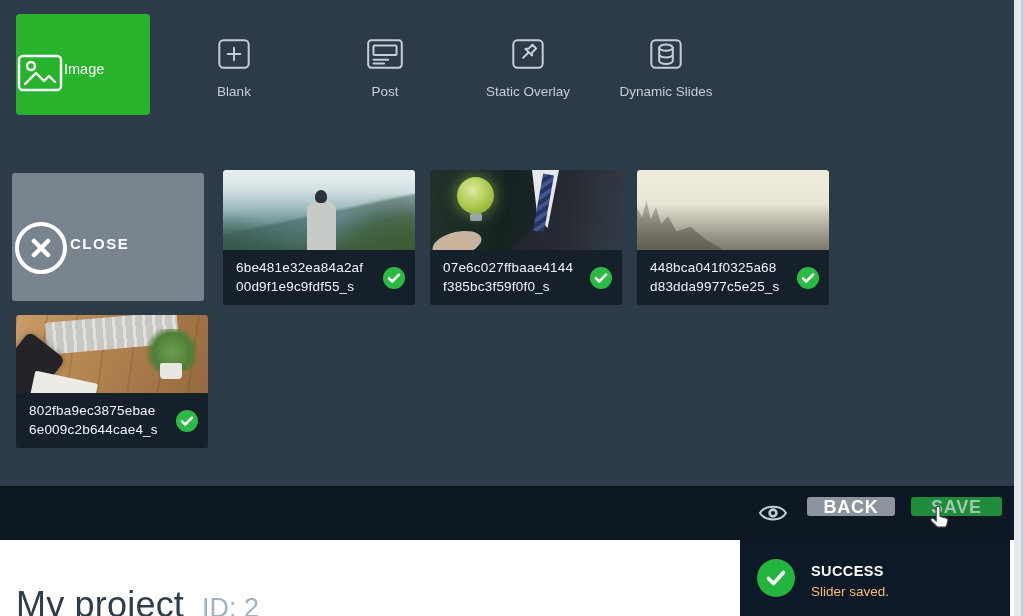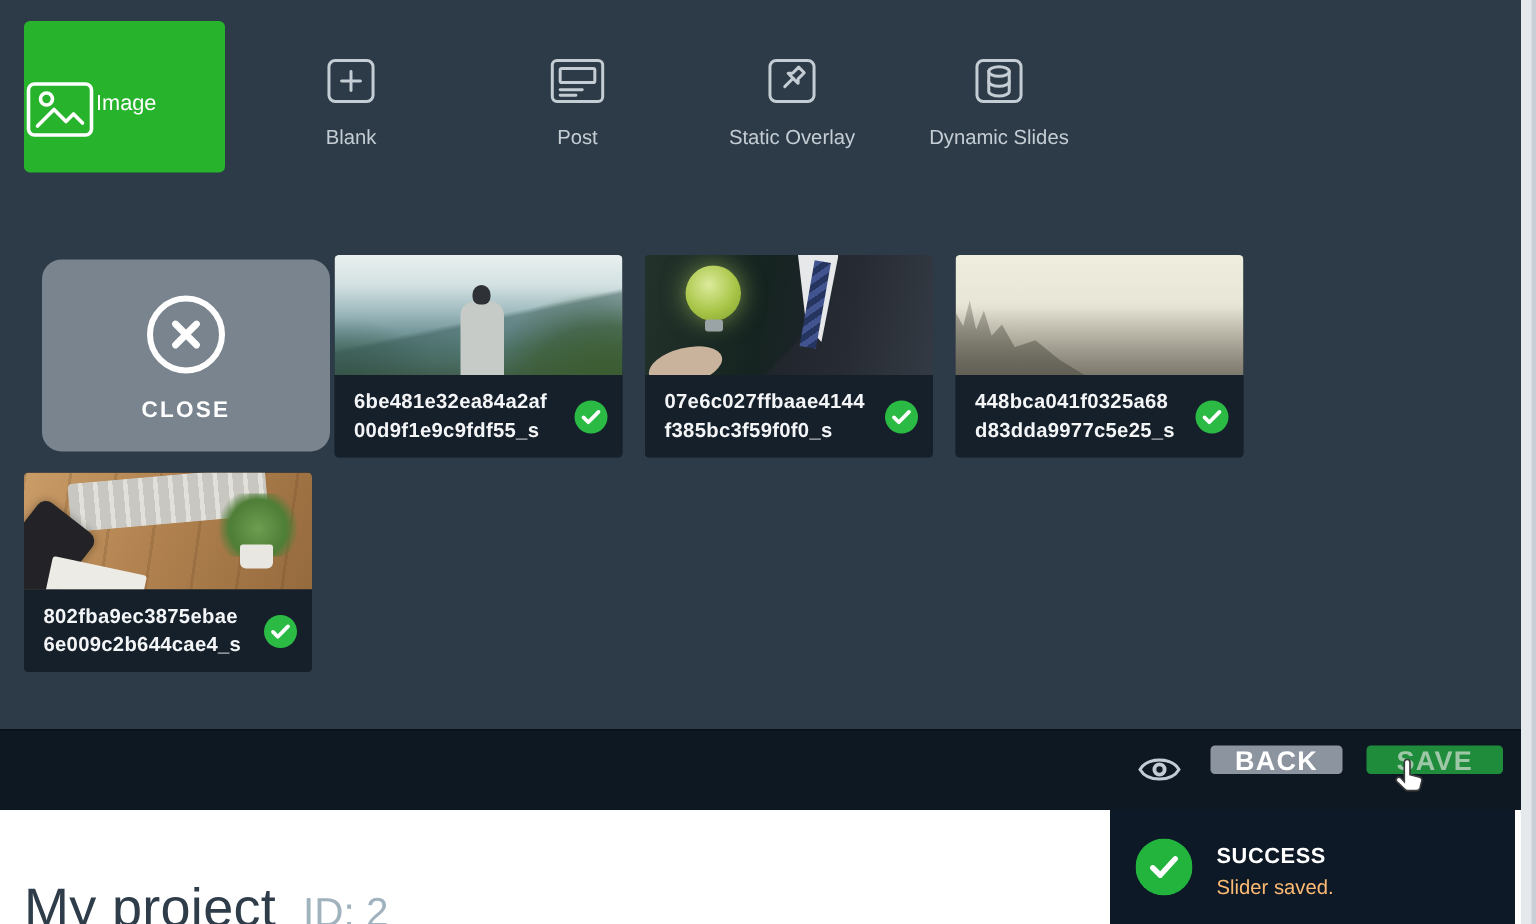--- a/index.html
+++ b/index.html
@@ -11,30 +11,30 @@
 
   
   .tab-active { position:absolute; left:16px; top:14px; width:134px; height:101px;
     background:#27b42c; border-radius:4px; display:flex; flex-direction:row; align-items:center; cursor:pointer; }
   .tab-active svg { margin-top:17px; }
   .tab-active .tab-label { color:#ffffff; font-size:14.5px; margin-top:8px; }
   .tab { position:absolute; top:33px; width:130px; display:flex; flex-direction:column; align-items:center; cursor:pointer; }
   .tab .tab-label { color:#c5cdd4; font-size:13.5px; margin-top:9px; white-space:nowrap; }
 
   
-  .close-tile { position:absolute; left:28px; top:173px; width:192px; height:128px; background:#79848f;
-    border-radius:13px; display:flex; flex-direction:column; align-items:center; cursor:pointer; }
+  .close-tile { position:absolute; left:12px; top:173px; width:192px; height:128px; background:#79848f;
+    border-radius:3px; display:flex; flex-direction:row; align-items:center; cursor:pointer; }
   .close-tile svg { margin-top:21px; }
   .close-label { color:#ffffff; font-weight:bold; font-size:15px; letter-spacing:1.5px; margin-top:13px; }
 
   .card { position:absolute; width:192px; border-radius:3px; overflow:hidden; cursor:pointer; background:#16202b; }
   .thumb { position:relative; width:192px; overflow:hidden; }
   .thumb > div { position:absolute; }
   .caption { position:relative; background:#16202b; padding:8px 40px 9px 13px; }
-  .caption .line { color:#f3f5f7; font-size:13.5px; font-weight:bold; line-height:19px; letter-spacing:.2px; white-space:nowrap; }
+  .caption .line { color:#f3f5f7; font-size:13.5px; font-weight:normal; line-height:19px; letter-spacing:.2px; white-space:nowrap; }
   .badge { position:absolute; right:9px; top:50%; margin-top:-12px; width:24px; height:24px; }
 
   
   .sc-mountain { background:linear-gradient(180deg,#e9f0ef 0%,#d3e1e2 25%,#a4bfc3 45%,#7a9ca0 62%,#587e78 78%,#415f50 100%); }
   .sc-mountain .ridge { left:0; top:0; width:100%; height:100%;
     background:linear-gradient(168deg, rgba(0,0,0,0) 52%, rgba(52,86,84,.45) 55%, rgba(52,86,84,0) 80%),
                radial-gradient(110px 78px at 94% 100%, #3c5c32 0%, rgba(60,92,50,.75) 42%, rgba(60,92,50,0) 72%),
                radial-gradient(90px 55px at 2% 100%, rgba(47,75,60,.55) 0%, rgba(47,75,60,0) 70%); }
   .sc-mountain .head { left:92px; top:20px; width:12px; height:13px; border-radius:50% 50% 40% 40%; background:#2e3135; }
   .sc-mountain .body { left:84px; top:31px; width:29px; height:49px; border-radius:9px 9px 0 0; background:#c6cbc7; }

